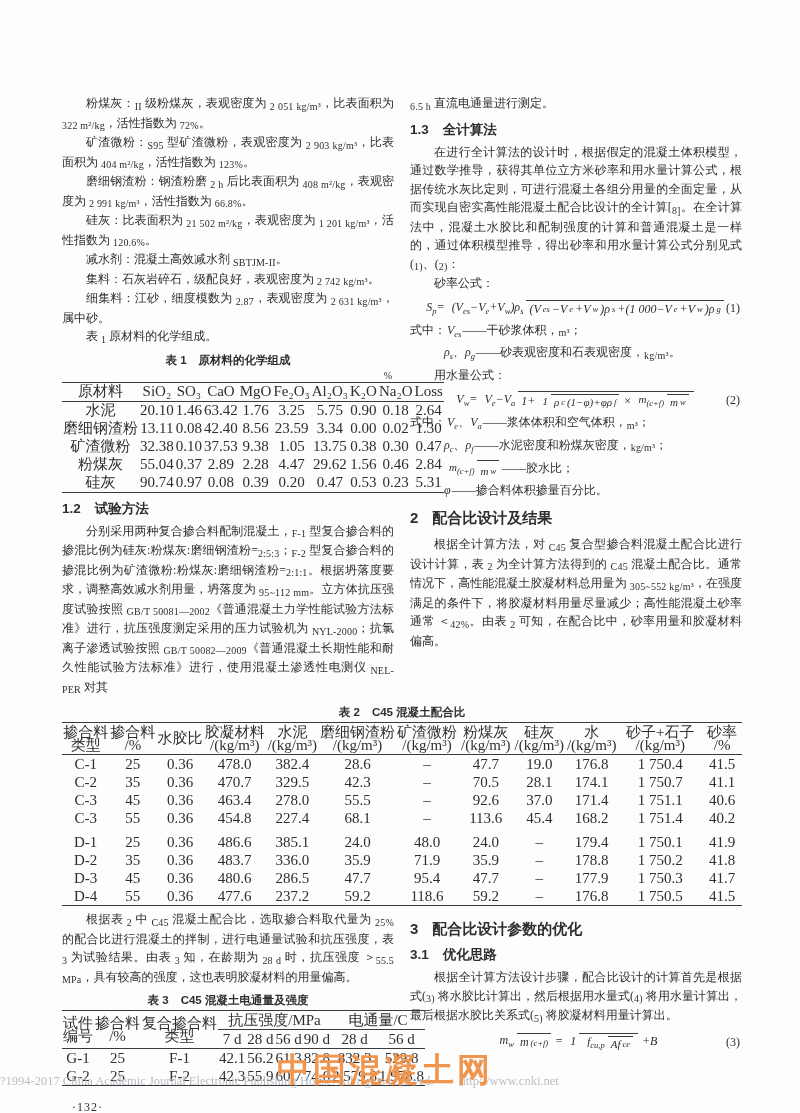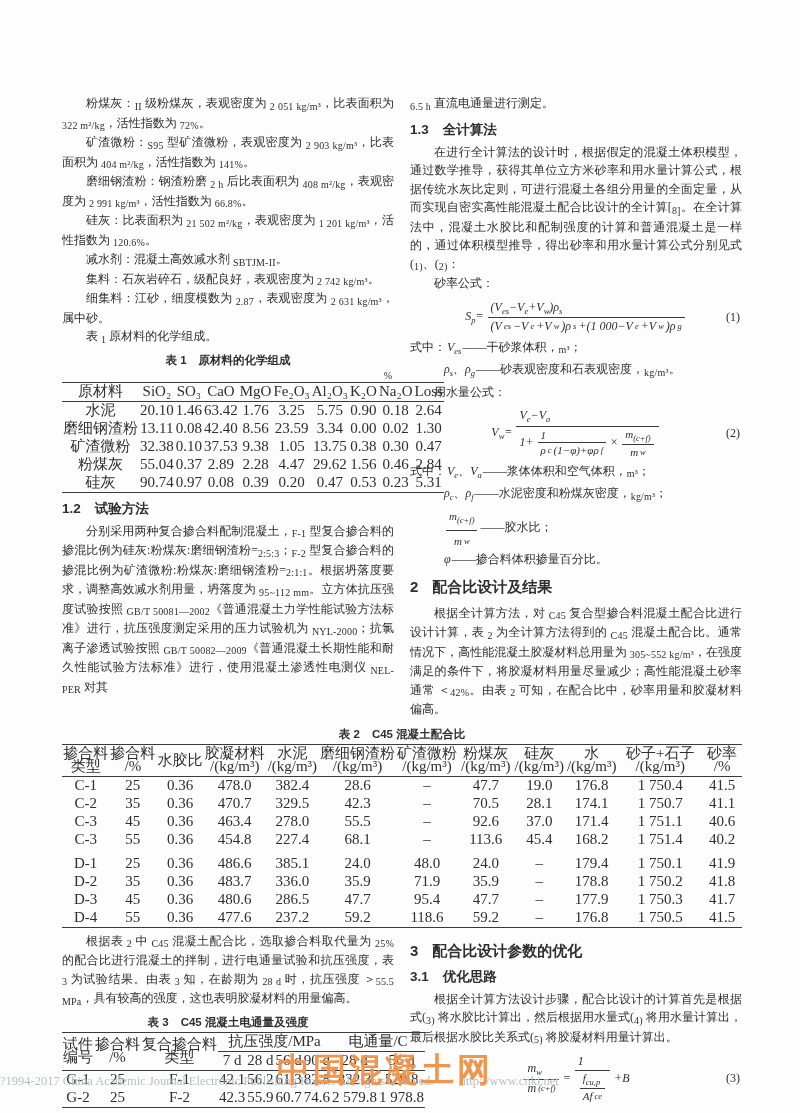--- a/index.html
+++ b/index.html
@@ -24,21 +24,21 @@
   table.tbl thead{border-bottom:0.8px solid #3a3a3a;}
   table.tbl thead th{border-bottom:0.8px solid #3a3a3a;}
   table.tbl th.grp{border-bottom:0.8px solid #3a3a3a;}
   table.tbl th.nb{border-bottom:none;}
   table.tbl tr.sp td{padding:0;height:6px;border:none;}
   .t2wrap{margin:8px 0 4px;}
   .fmlrow{position:relative;display:flex;justify-content:center;align-items:center;margin:7px 0 4px;
           font-size:12px;}
   .fml{display:inline-flex;align-items:center;gap:2px;font-style:italic;}
   .fml sub{font-size:8.5px;}
-  .frac{display:inline-flex;flex-direction:column;vertical-align:middle;margin:0 2px;}
+  .frac{display:inline-flex;flex-direction:row;align-items:center;vertical-align:middle;margin:0 2px;}
   .frac .fn{padding:0 3px 1px;}
   .frac .fd{border-top:1px solid #3a3a3a;padding:1px 3px 0;display:inline-flex;align-items:center;gap:2px;justify-content:center;}
   .frac.inl{font-size:11px;}
   .ftag{position:absolute;right:2px;top:50%;transform:translateY(-50%);font-style:normal;font-size:12px;}
   .wline{font-size:12px;line-height:18px;padding-left:34px;display:block;text-align:justify;}
   .wline.first{padding-left:0;}
   .wpre{margin-right:1px;}
   .wsym{font-style:italic;margin-right:1px;}
   .wsym sub{font-size:8.5px;}
   .pgnum{font-size:12px;margin:14px 0 0 10px;letter-spacing:1px;}
@@ -52,21 +52,21 @@
 <body>
 
 <div class="page">
   <div class="content">
 
     <div class="cols">
 
       <div class="col">
         <div>
             <p class="para">粉煤灰：<span class="lt">II</span> 级粉煤灰，表观密度为 <span class="lt">2 051 kg/m³</span>，比表面积为 <span class="lt">322 m²/kg</span>，活性指数为 <span class="lt">72%</span>。</p>
-            <p class="para">矿渣微粉：<span class="lt">S95</span> 型矿渣微粉，表观密度为 <span class="lt">2 903 kg/m³</span>，比表面积为 <span class="lt">404 m²/kg</span>，活性指数为 <span class="lt">141%</span>。</p>
+            <p class="para">矿渣微粉：<span class="lt">S95</span> 型矿渣微粉，表观密度为 <span class="lt">2 903 kg/m³</span>，比表面积为 <span class="lt">404 m²/kg</span>，活性指数为 <span class="lt">123%</span>。</p>
             <p class="para">磨细钢渣粉：钢渣粉磨 <span class="lt">2 h</span> 后比表面积为 <span class="lt">408 m²/kg</span>，表观密度为 <span class="lt">2 991 kg/m³</span>，活性指数为 <span class="lt">66.8%</span>。</p>
             <p class="para">硅灰：比表面积为 <span class="lt">21 502 m²/kg</span>，表观密度为 <span class="lt">1 201 kg/m³</span>，活性指数为 <span class="lt">120.6%</span>。</p>
             <p class="para">减水剂：混凝土高效减水剂 <span class="lt">SBTJM-II</span>。</p>
             <p class="para">集料：石灰岩碎石，级配良好，表观密度为 <span class="lt">2 742 kg/m³</span>。</p>
             <p class="para">细集料：江砂，细度模数为 <span class="lt">2.87</span>，表观密度为 <span class="lt">2 631 kg/m³</span>，属中砂。</p>
             <p class="para">表 <span class="lt">1</span> 原材料的化学组成。</p>
           </div>
 
         <div>
           <div class="cap">

